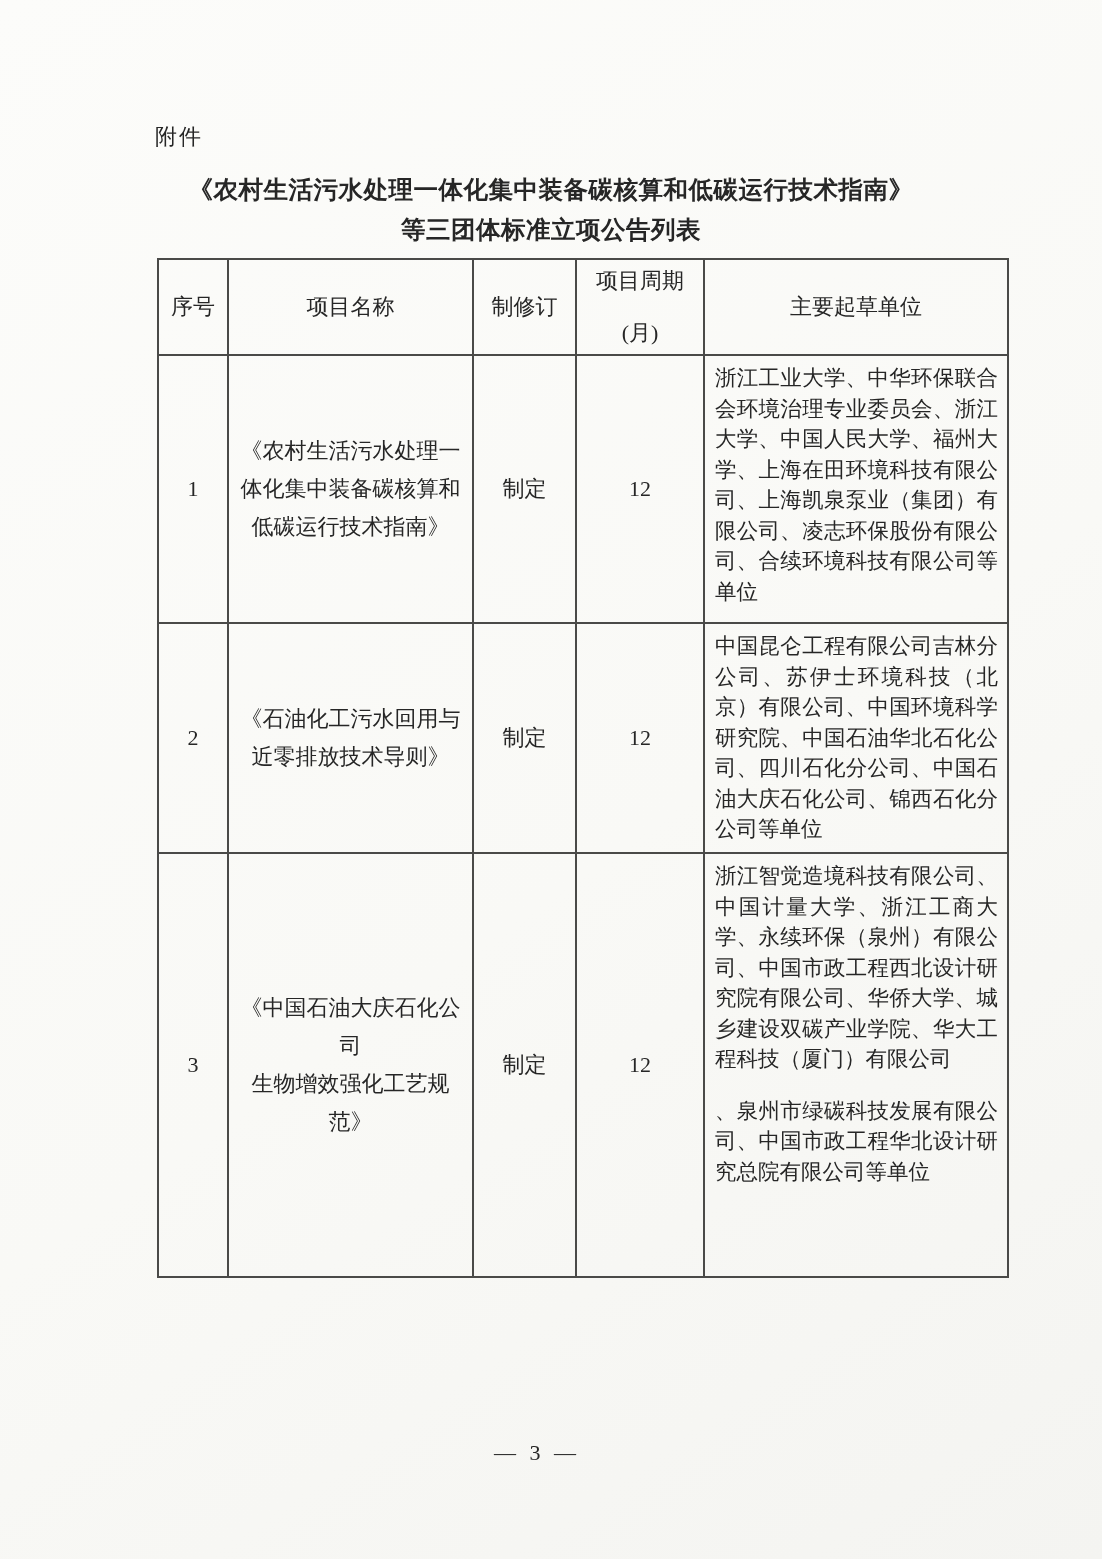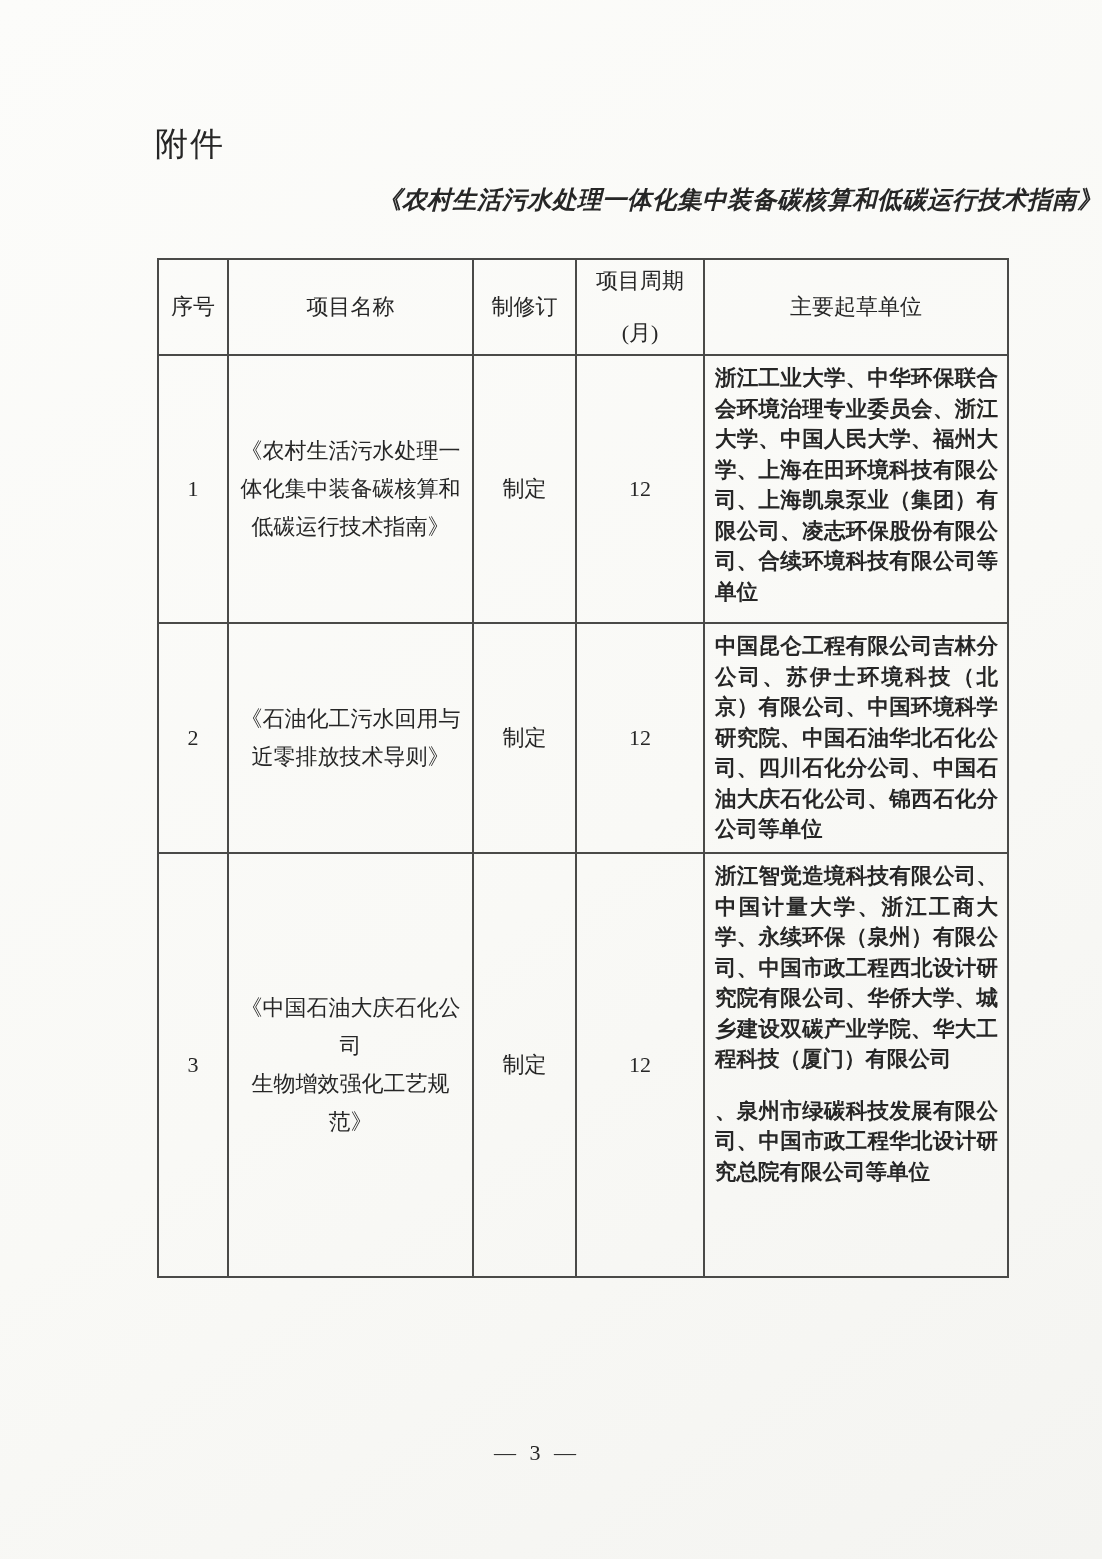--- a/index.html
+++ b/index.html
@@ -17,34 +17,33 @@
     position: relative;
     width: 1102px;
     height: 1559px;
     background: linear-gradient(145deg, #fcfcfa 0%, #f9f9f6 55%, #f4f4f1 100%);
     overflow: hidden;
   }
   .attachment-label {
     position: absolute;
     left: 155px;
     top: 122px;
-    font-size: 33px;
+    font-size: 22px;
     letter-spacing: 2px;
   }
   .doc-title {
     position: absolute;
     left: 0;
     right: 0;
-    top: 180px;
-    text-align: right;
+    top: 170px;
+    text-align: center;
     font-weight: bold;
     font-size: 24.5px;
     line-height: 40px;
     letter-spacing: 0.5px;
-    font-style: italic;
   }
   table.doc-table {
     position: absolute;
     left: 157px;
     top: 258px;
     width: 850px;
     border-collapse: collapse;
     table-layout: fixed;
     font-size: 22px;
   }
@@ -76,21 +75,20 @@
     line-height: 38px;
     border-radius: 16px;
   }
   .doc-table td.cell-units {
     vertical-align: top;
     text-align: justify;
     text-align-last: left;
     padding: 7px 9px 4px 10px;
     line-height: 30.5px;
     font-size: 21.5px;
-    font-weight: bold;
   }
   .cell-units p {
     margin: 0;
   }
   .cell-units p + p {
     margin-top: 21px;
   }
   .page-number {
     position: absolute;
     left: 0;
@@ -103,20 +101,21 @@
 </style>
 </head>
 <body>
 
 <div class="page">
 
   <div class="attachment-label">附件</div>
 
   <div class="doc-title">
     <div>《农村生活污水处理一体化集中装备碳核算和低碳运行技术指南》</div>
+    <div>等三团体标准立项公告列表</div>
   </div>
 
   <table class="doc-table">
     <colgroup>
       <col class="col-no">
       <col class="col-name">
       <col class="col-rev">
       <col class="col-period">
       <col class="col-units">
     </colgroup>

